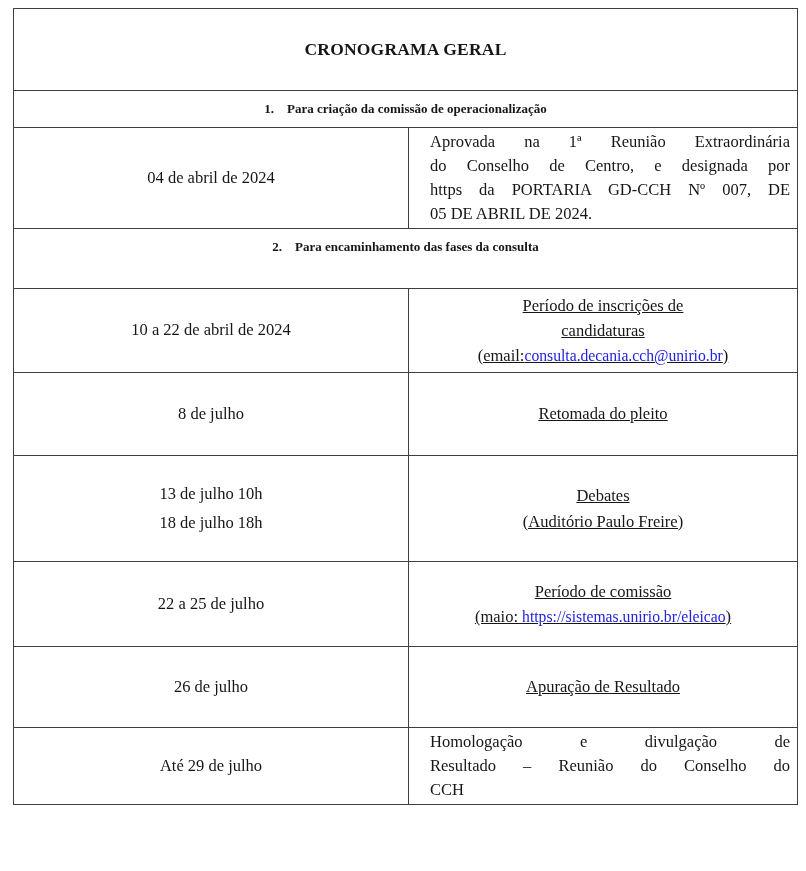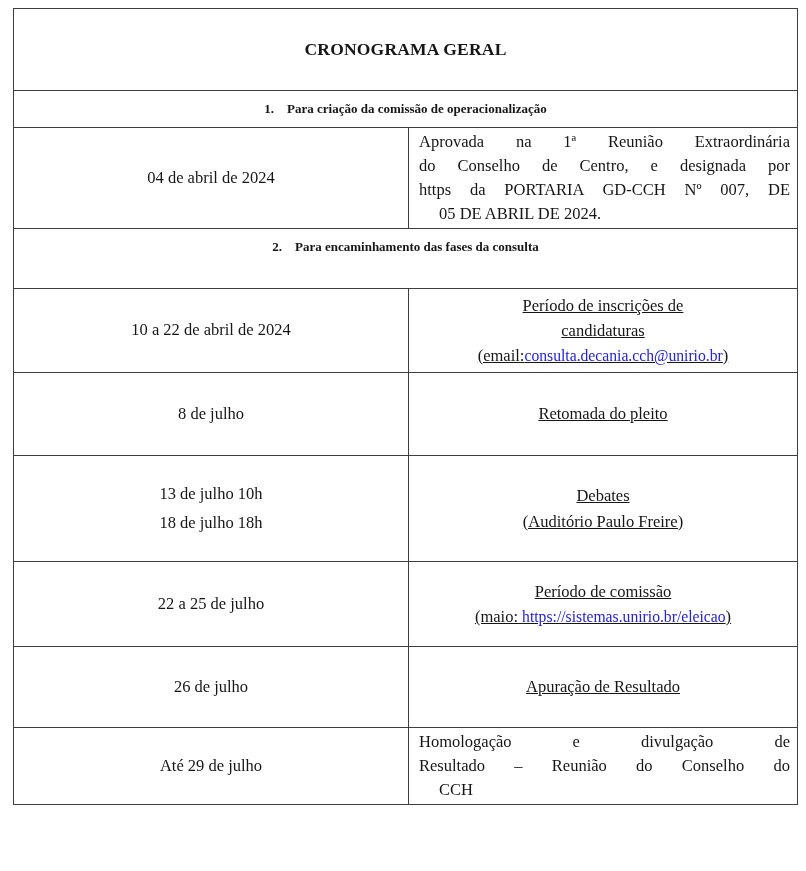--- a/index.html
+++ b/index.html
@@ -58,32 +58,31 @@
     text-align: center;
   }
   td.date-cell .date-line { line-height: 1.7; }
   td.desc-centered {
     text-align: center;
     text-decoration: underline;
   }
   td.desc-centered .desc-line { line-height: 1.52; }
   td.desc-justified {
     vertical-align: top;
-    padding: 2px 7px 2px 10px;
+    padding: 2px 7px 2px 21px;
   }
   .jline {
     display: block;
     text-align: justify;
     text-align-last: justify;
     line-height: 1.45;
     white-space: nowrap;
   }
   .jline.last {
     text-align-last: left;
-    margin-left: 20px;
   }
   a.doclink {
     color: var(--link);
     text-decoration: none;
     font-size: 0.95em;
     cursor: pointer;
   }
 </style>
 </head>
 <body>

